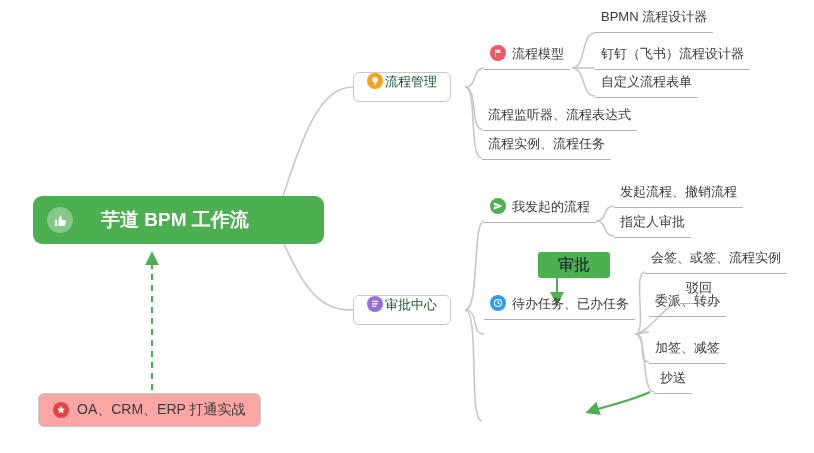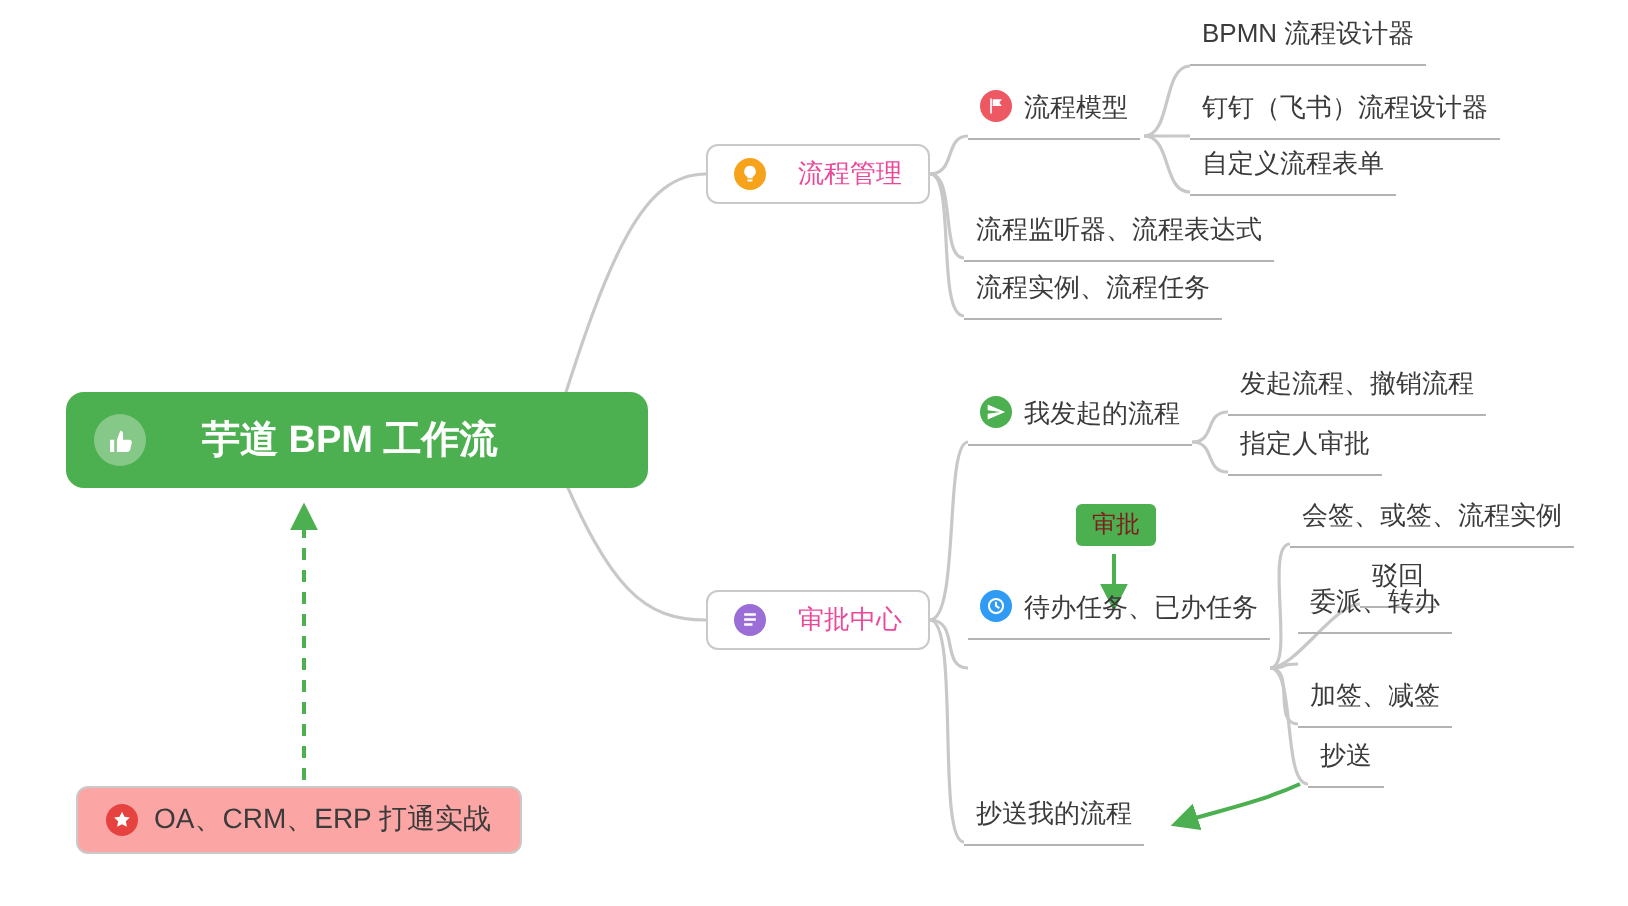--- a/index.html
+++ b/index.html
@@ -15,41 +15,41 @@
     color:#fff; font-size:19px; font-weight:bold; white-space:nowrap;text-align:center;
   }
   .root-icon {
     width:26px; height:26px; border-radius:50%;
     background:rgba(255,255,255,.32);
     display:flex; align-items:center; justify-content:center; flex:0 0 auto;
   }
   .root-icon svg { width:15px; height:15px; fill:#fff; }
 
   .node-box {
-    position:absolute; height:30px; display:flex; align-items:center; gap:16px;
+    position:absolute; height:30px; display:flex; gap:2px;
     background:#fff; border:1px solid #c9c9c9; border-radius:6px;
-    padding:0 13px; font-size:13px; color:#ec4899; white-space:nowrap;
+    padding:0 13px; font-size:13px; color:#14532d; white-space:nowrap;
   }
 
   .icon-circle {
     width:16px; height:16px; border-radius:50%;
     display:inline-flex; align-items:center; justify-content:center; flex:0 0 auto;
   }
   .icon-circle svg { width:10px; height:10px; fill:#fff; }
 
   .leaf {
     position:absolute; display:flex; gap:6px;
     font-size:13px; color:#3b3b3b; white-space:nowrap;
     padding:2px 6px 6px 6px; border-bottom:1.5px solid #b3b3b3;
   }
 
   .badge {
     position:absolute; left:538px; top:252px;
-    background:var(--arrow-green,#4caf50); color:#7f1d1d;
-    font-size:12px; padding:3px 8px 4px; border-radius:3px; line-height:1.2;
+    background:var(--arrow-green,#4caf50); color:#0f172a;
+    font-size:16px; padding:3px 20px 4px; border-radius:3px; line-height:1.2;
   }
 
   .note-box {
     position:absolute; left:38px; top:393px; height:34px;
     display:flex; align-items:center; gap:8px;
     background:#fca5a5; border:1px solid #c9c9c9; border-radius:6px;
     padding:0 14px; font-size:14px; color:#3b3b3b; white-space:nowrap;
   }
 
   .c-orange { background:var(--icon-orange,#f7a21b); }
@@ -196,23 +196,20 @@
   <div class="leaf" style="left:649px; top:290px;">
     <span>委派、转办</span>
   </div>
   <div class="leaf" style="left:649px; top:337px;">
     <span>加签、减签</span>
   </div>
   <div class="leaf" style="left:654px; top:367px;">
     <span>抄送</span>
   </div>
 
-  <div class="leaf" style="left:482px; top:396px;">
-    <span>抄送我的流程</span>
-  </div>
 
   <div class="note-box">
     <span class="icon-circle c-red">
       <svg viewBox="0 0 24 24">
           <path d="M12 2l2.9 6.2 6.6.8-4.9 4.6 1.3 6.6L12 17l-5.9 3.2 1.3-6.6L2.5 9l6.6-.8z"></path>
         </svg>
     </span>
     <span>OA、CRM、ERP 打通实战</span>
   </div>
 

